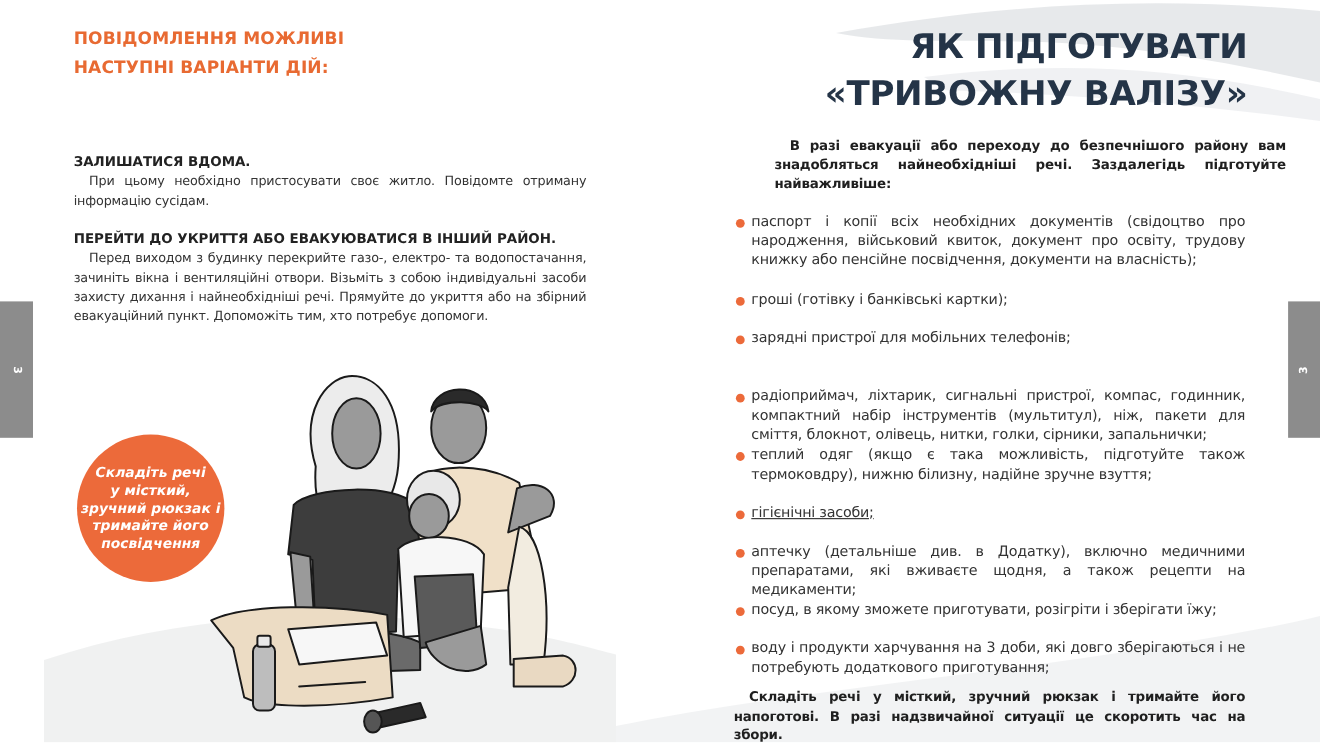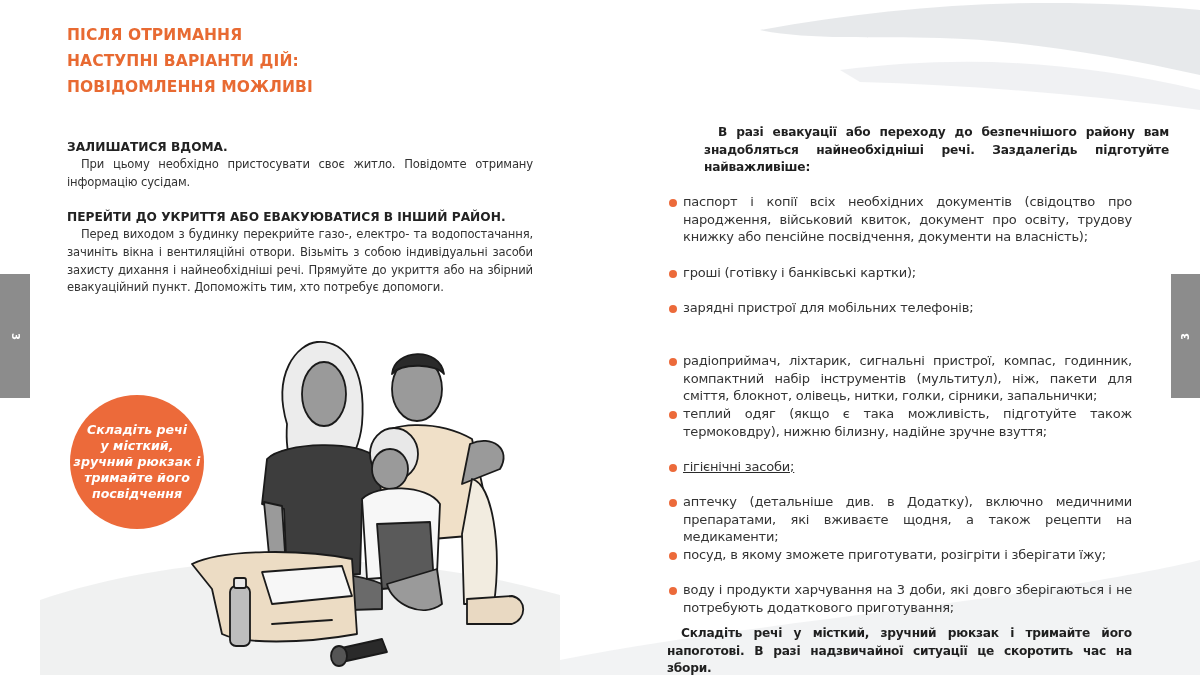--- a/index.html
+++ b/index.html
@@ -101,23 +101,22 @@
   </svg>
 
   <div class="page-tab left">
     <span>3</span>
   </div>
   <div class="page-tab right">
     <span>3</span>
   </div>
 
   <div class="left-heading">
-    <div>ПІСЛЯ ОТРИМАННЯ</div>
+    <div>ПОВІДОМЛЕННЯ МОЖЛИВІ</div>
     <div>НАСТУПНІ ВАРІАНТИ ДІЙ:</div>
-    <div>ПОВІДОМЛЕННЯ МОЖЛИВІ</div>
   </div>
 
   <div class="left-section" style="top:139px;">
     <div class="sec-title">ЗАЛИШАТИСЯ ВДОМА.</div>
     <p class="sec-body">При цьому необхідно пристосувати своє житло. Повідомте отриману інформацію сусідам.</p>
   </div>
 
   <div class="left-section" style="top:209px;">
     <div class="sec-title">ПЕРЕЙТИ ДО УКРИТТЯ АБО ЕВАКУЮВАТИСЯ В ІНШИЙ РАЙОН.</div>
     <p class="sec-body">Перед виходом з будинку перекрийте газо-, електро- та водопостачання, зачиніть вікна і вентиляційні отвори. Візьміть з собою індивідуальні засоби захисту дихання і найнеобхідніші речі. Прямуйте до укриття або на збірний евакуаційний пункт. Допоможіть тим, хто потребує допомоги.</p>
@@ -160,20 +159,24 @@
       <path d="M90 290 L 150 286" fill="none"></path>
 
       <rect x="48" y="252" width="20" height="60" rx="6" fill="#bdbdbd"></rect>
       <rect x="52" y="244" width="12" height="10" rx="2" fill="#e8e8e8"></rect>
 
       <path d="M155 315 L 200 305 L 205 318 L 160 328 Z" fill="#2a2a2a"></path>
       <ellipse cx="157" cy="322" rx="8" ry="10" fill="#555"></ellipse>
     </g>
   </svg>
 
+  <div class="right-heading">
+    <div>ЯК ПІДГОТУВАТИ</div>
+    <div>«ТРИВОЖНУ ВАЛІЗУ»</div>
+  </div>
 
   <p class="intro">В разі евакуації або переходу до безпечнішого району вам знадобляться найнеобхідніші речі. Заздалегідь підготуйте найважливіше:</p>
 
   <ul class="checklist">
     <li class="check-item" style="top:0px;">
       <span class="bullet"></span>
       <span class="item-text">паспорт і копії всіх необхідних документів (свідоцтво про народження, військовий квиток, документ про освіту, трудову книжку або пенсійне посвідчення, документи на власність);</span>
     </li>
     <li class="check-item" style="top:71px;">
       <span class="bullet"></span>

